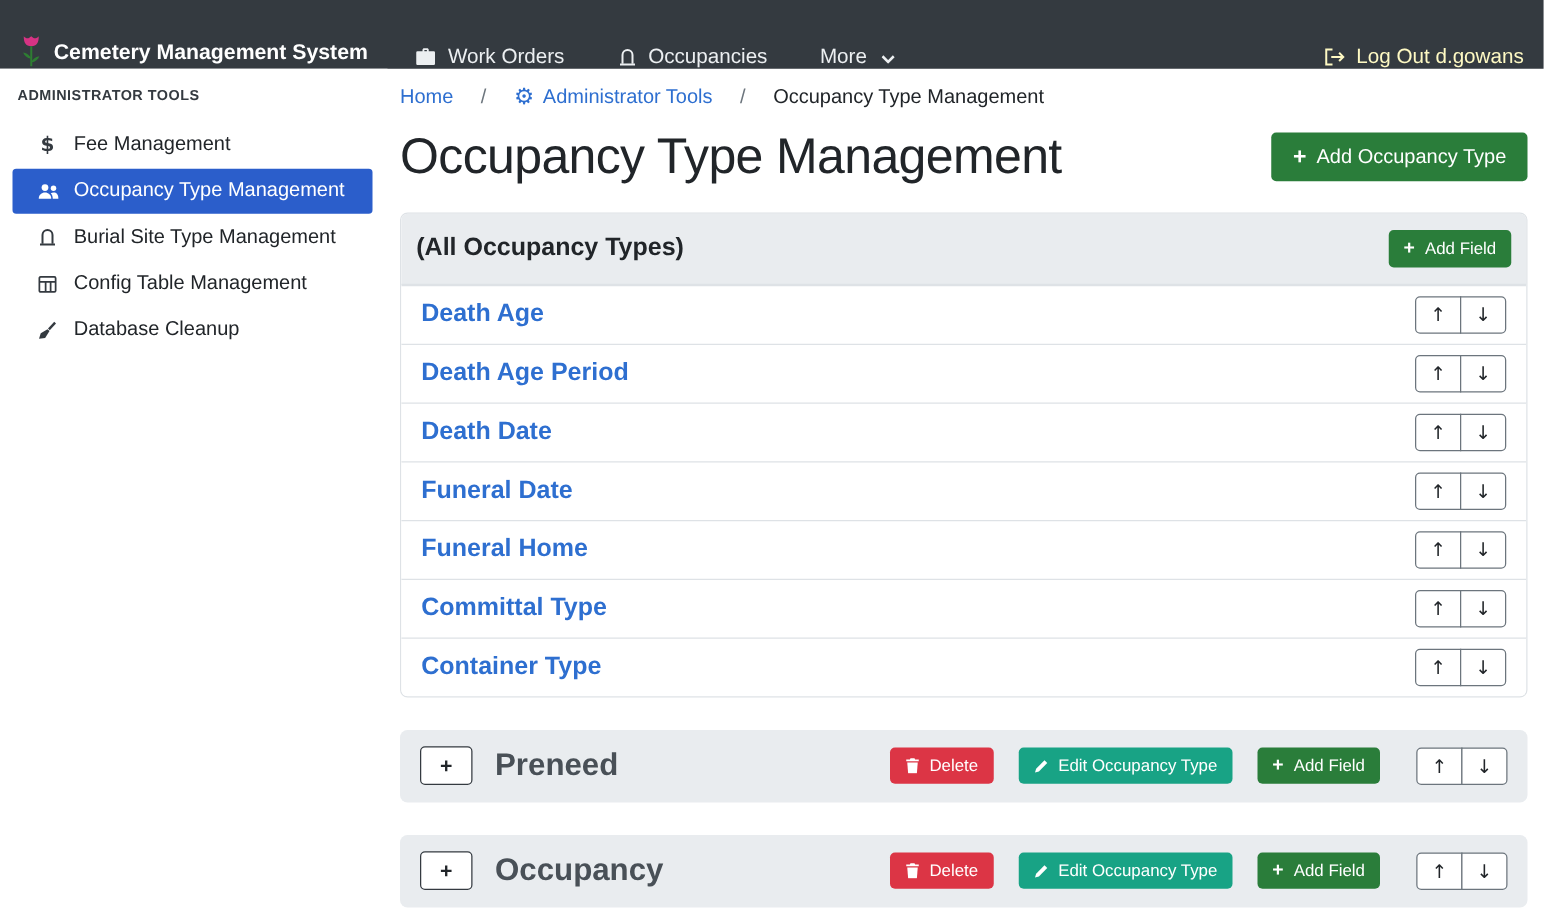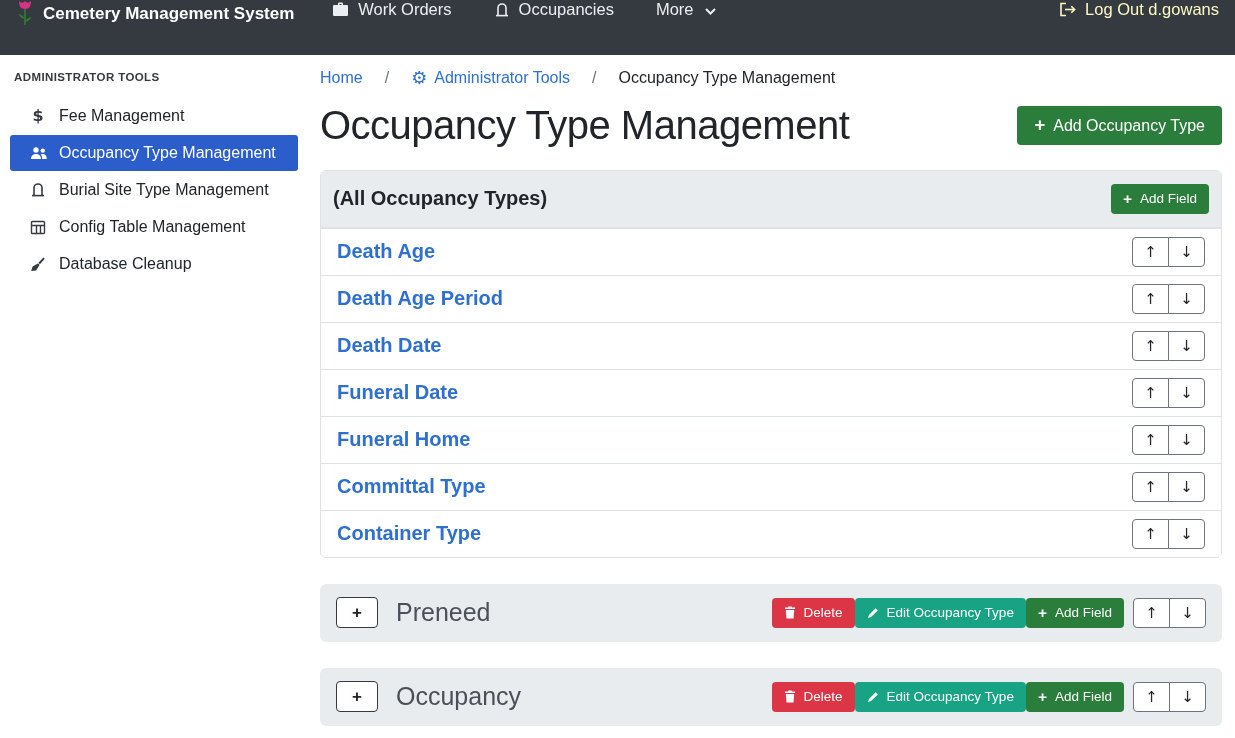--- a/index.html
+++ b/index.html
@@ -7,21 +7,21 @@
   body {
     font-family: "Liberation Sans", sans-serif;
     background: #ffffff;
     color: #212529;
     position: relative;
   }
   
   .navbar {
     position: absolute; top: 0; left: 0; right: 0; height: 55px;
     background: var(--navbar-bg, #343a40);
-    display: flex; align-items: flex-start;
+    display: flex; align-items: flex-end;
     padding: 0 16px;
     color: #e9ecef;
   }
   .brand { display: flex; align-items: center; gap: 9px; color: #ffffff; cursor: pointer; }
   .brand-title { font-weight: 700; font-size: 17px; }
   .nav-links { display: flex; gap: 42px; margin-left: 38px; }
   .nav-item { display: flex; align-items: center; gap: 9px; font-size: 16.5px; color: #eceff1; cursor: pointer; }
   .nav-item .chev { margin-left: 2px; margin-top: 3px; }
   .nav-right { margin-left: auto; display: flex; align-items: center; gap: 9px; font-size: 16.5px; color: #fef9c3; cursor: pointer; }
   
@@ -90,22 +90,22 @@
   .section-bar {
     margin-top: 26px; background: var(--section-bg, #e9ecef); border-radius: 6px;
     display: flex; align-items: center; padding: 13px 16px; height: 58px;
   }
   .expand-btn {
     width: 42px; height: 31px; background: #ffffff; border: 1px solid #343a40;
     border-radius: 4px; font-size: 17px; font-weight: 700; color: #212529;
     cursor: pointer; display: inline-flex; align-items: center; justify-content: center;
     font-family: "Liberation Sans", sans-serif;
   }
-  .section-title { font-size: 25px; font-weight: 400; color: #495057; margin-left: 18px; }
-  .section-actions { margin-left: auto; display: flex; gap: 0; }
+  .section-title { font-size: 25px; font-weight: 700; color: #495057; margin-left: 18px; }
+  .section-actions { margin-left: auto; display: flex; align-items: center; gap: 20px; }
   .section-actions .arrow-group { margin-left: 9px; }
   svg { display: block; }
 </style>
 </head>
 <body>
 
 <div class="navbar">
   <div class="brand">
     <span>
       <svg width="18" height="27" viewBox="0 0 18 27">

